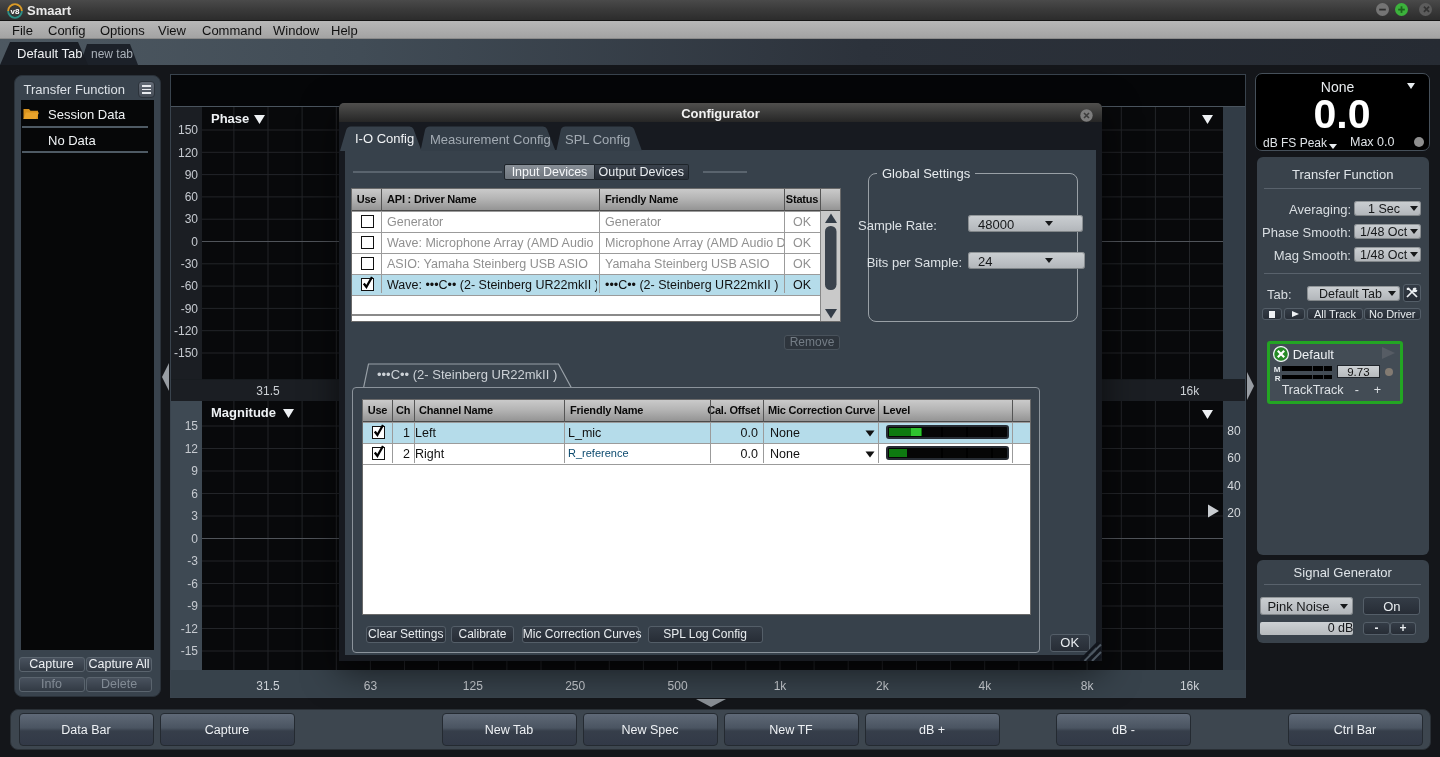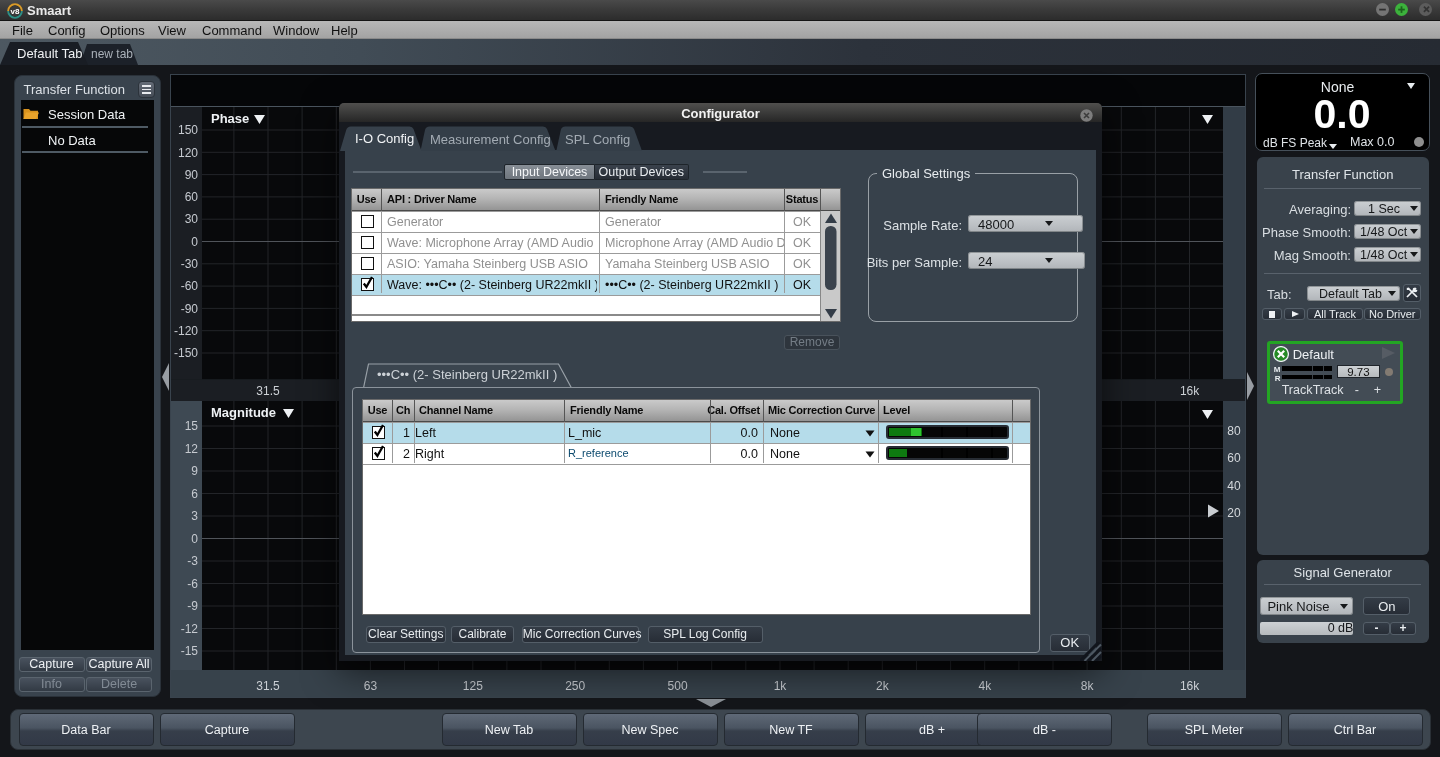--- a/index.html
+++ b/index.html
@@ -286,21 +286,21 @@
     </div>
   </div>
 
   <div class="rpanel" style="top:559.6px;height:83.3px">
     <div class="rp-title" style="top:5px">Signal Generator</div>
     <div class="rp-hr" style="top:24.6px"></div>
     <div class="combo" style="left:3.4px;top:37.4px;width:93px;height:18px;font-size:13px">
         <span class="lab" style="left:7px;top:2.5px">Pink Noise</span>
         <span class="carr sm" style="left:80px;top:7px"></span>
       </div>
-    <div class="navybtn" style="left:106.4px;top:37.4px;width:47px;height:18px;font-size:13px;line-height:17px">On</div>
+    <div class="navybtn" style="left:106.4px;top:37.4px;width:57px;height:18px;font-size:13px;line-height:17px">On</div>
     <div class="abs" style="left:3.4px;top:62px;width:93px;height:13.1px;background:linear-gradient(180deg,#cdd1d4,#b6babd);font-size:12.5px;color:#15171a;text-align:right;line-height:13px;border-radius:2px">0 dB</div>
     <div class="navybtn" style="left:106.4px;top:62px;width:26.4px;height:13.1px;line-height:11px;font-weight:bold">-</div>
     <div class="navybtn" style="left:132.8px;top:62px;width:26.4px;height:13.1px;line-height:11px;font-weight:bold">+</div>
   </div>
 
 
   <div id="dialog" class="abs">
     <div id="dlg-titlebar">
         <span>Configurator</span>
       </div>
@@ -372,21 +372,21 @@
 <svg class="abs" style="left:3px;top:2px" width="14" height="106" viewBox="0 0 14 106">
             <path d="M7 0.5 L13 10 L1 10 Z" fill="#343d48"></path>
             <path d="M7 105.5 L13 96 L1 96 Z" fill="#343d48"></path>
             <rect x="1" y="13" width="11.5" height="64" rx="5.5" fill="#3b434d"></rect>
           </svg>
 </div>
 </div>
 
     <div class="abs" style="left:529px;top:69.6px;width:210px;height:149px;border:1px solid #99a0a6;border-radius:8px"></div>
     <div class="abs" style="left:538px;top:63px;background:#37414b;padding:0 5px;font-size:13px;color:#e9edf0">Global Settings</div>
-    <div class="abs" style="left:519px;top:115px;width:104px;text-align:right;font-size:13px;color:#dce1e5">Sample Rate:</div>
+    <div class="abs" style="left:519px;top:115px;width:104px;font-size:13px;color:#dce1e5">Sample Rate:</div>
     <div class="combo" style="left:629px;top:112px;width:115px;height:16.5px">
         <span class="lab" style="left:10px">48000</span>
         <span class="carr sm" style="left:77px;top:5.5px"></span>
       </div>
     <div class="abs" style="left:519px;top:152px;width:104px;text-align:right;font-size:13px;color:#dce1e5">Bits per Sample:</div>
     <div class="combo" style="left:629px;top:149px;width:117px;height:16.5px">
         <span class="lab" style="left:10px">24</span>
         <span class="carr sm" style="left:77px;top:5.5px"></span>
       </div>
 
@@ -482,17 +482,16 @@
   </div>
 
   <div class="abs" style="left:696px;top:699px;width:0;height:0;border-left:15px solid transparent;border-right:15px solid transparent;border-top:8px solid #878c92;"></div>
   <div id="bottombar" class="abs"></div>
   <div class="bb-btn abs" style="left:18.5px">Data Bar</div>
   <div class="bb-btn abs" style="left:159.5px">Capture</div>
   <div class="bb-btn abs" style="left:441.5px">New Tab</div>
   <div class="bb-btn abs" style="left:582.5px">New Spec</div>
   <div class="bb-btn abs" style="left:723.5px">New TF</div>
   <div class="bb-btn abs" style="left:864.5px">dB +</div>
-  <div class="bb-btn abs" style="left:977px">dB -</div>
-  <div class="bb-btn abs" style="left:1146.5px">SPL Meter</div>
+  <div class="bb-btn abs" style="left:1056px">dB -</div>
   <div class="bb-btn abs" style="left:1287.5px">Ctrl Bar</div>
 
 </div>
 
 </body></html>

